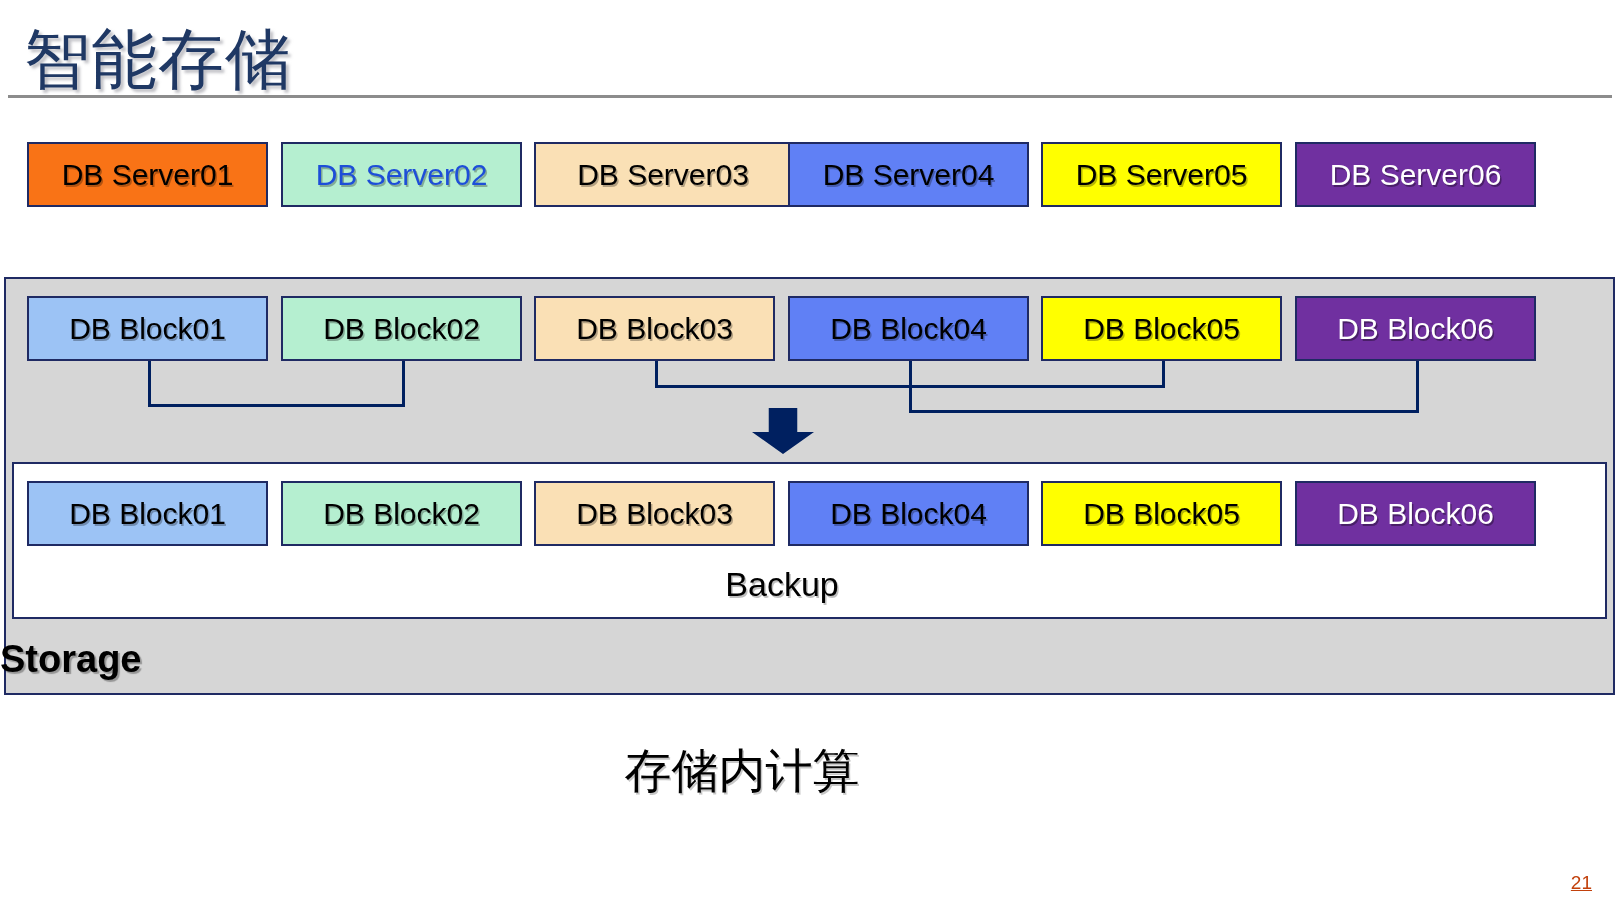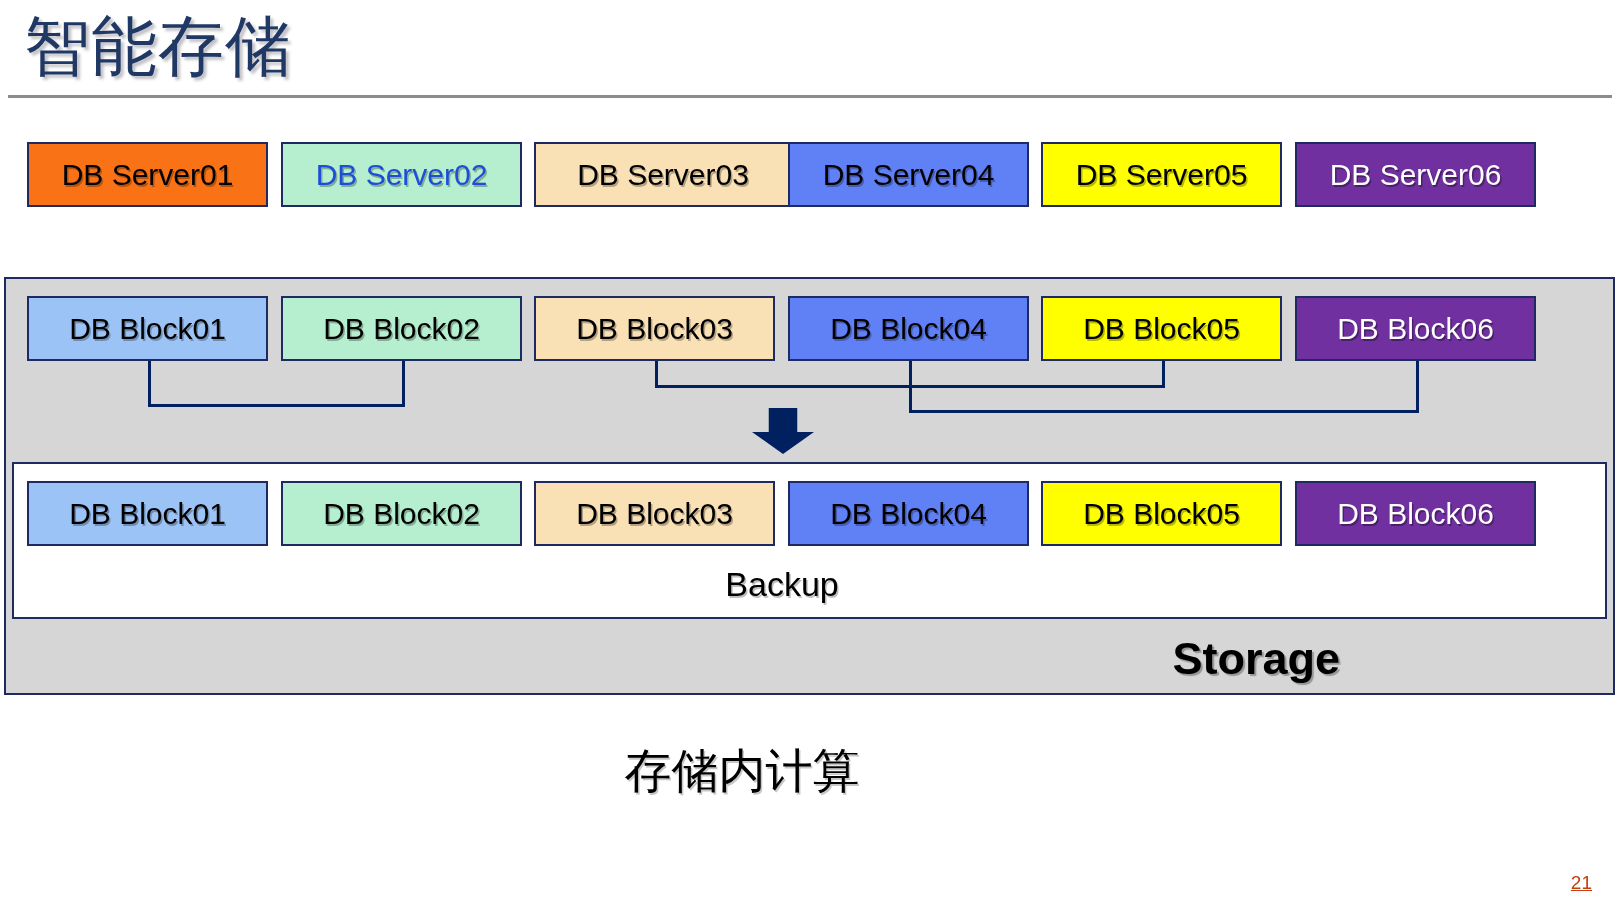--- a/index.html
+++ b/index.html
@@ -13,21 +13,21 @@
     position: relative;
     overflow: hidden;
     font-family: "Liberation Sans", sans-serif;
     color: #000000;
   }
 
   
   #slide-title {
     position: absolute;
     left: 24px;
-    top: 2px;
+    top: 15px;
     font-size: 66px;
     font-weight: 400;
     line-height: 88px;
     color: #1F3864;
     letter-spacing: 1px;
     text-shadow: 3px 3px 3px rgba(140,140,150,0.55);
     white-space: nowrap;
   }
   #title-rule {
     position: absolute;
@@ -109,22 +109,22 @@
     color: #000000;
     text-shadow: 1.5px 1.5px 0 rgba(0,0,0,0.25);
   }
 
   
   #storage-label {
     position: absolute;
     left: 0;
     top: 631px;
     width: 1340px;
-    text-align: right;
-    font-size: 45px;
+    text-align: left;
+    font-size: 38px;
     font-weight: bold;
     line-height: 56px;
     color: #000000;
     text-shadow: 2px 2px 1px rgba(0,0,0,0.3);
   }
 
   
   #caption {
     position: absolute;
     left: 0;

